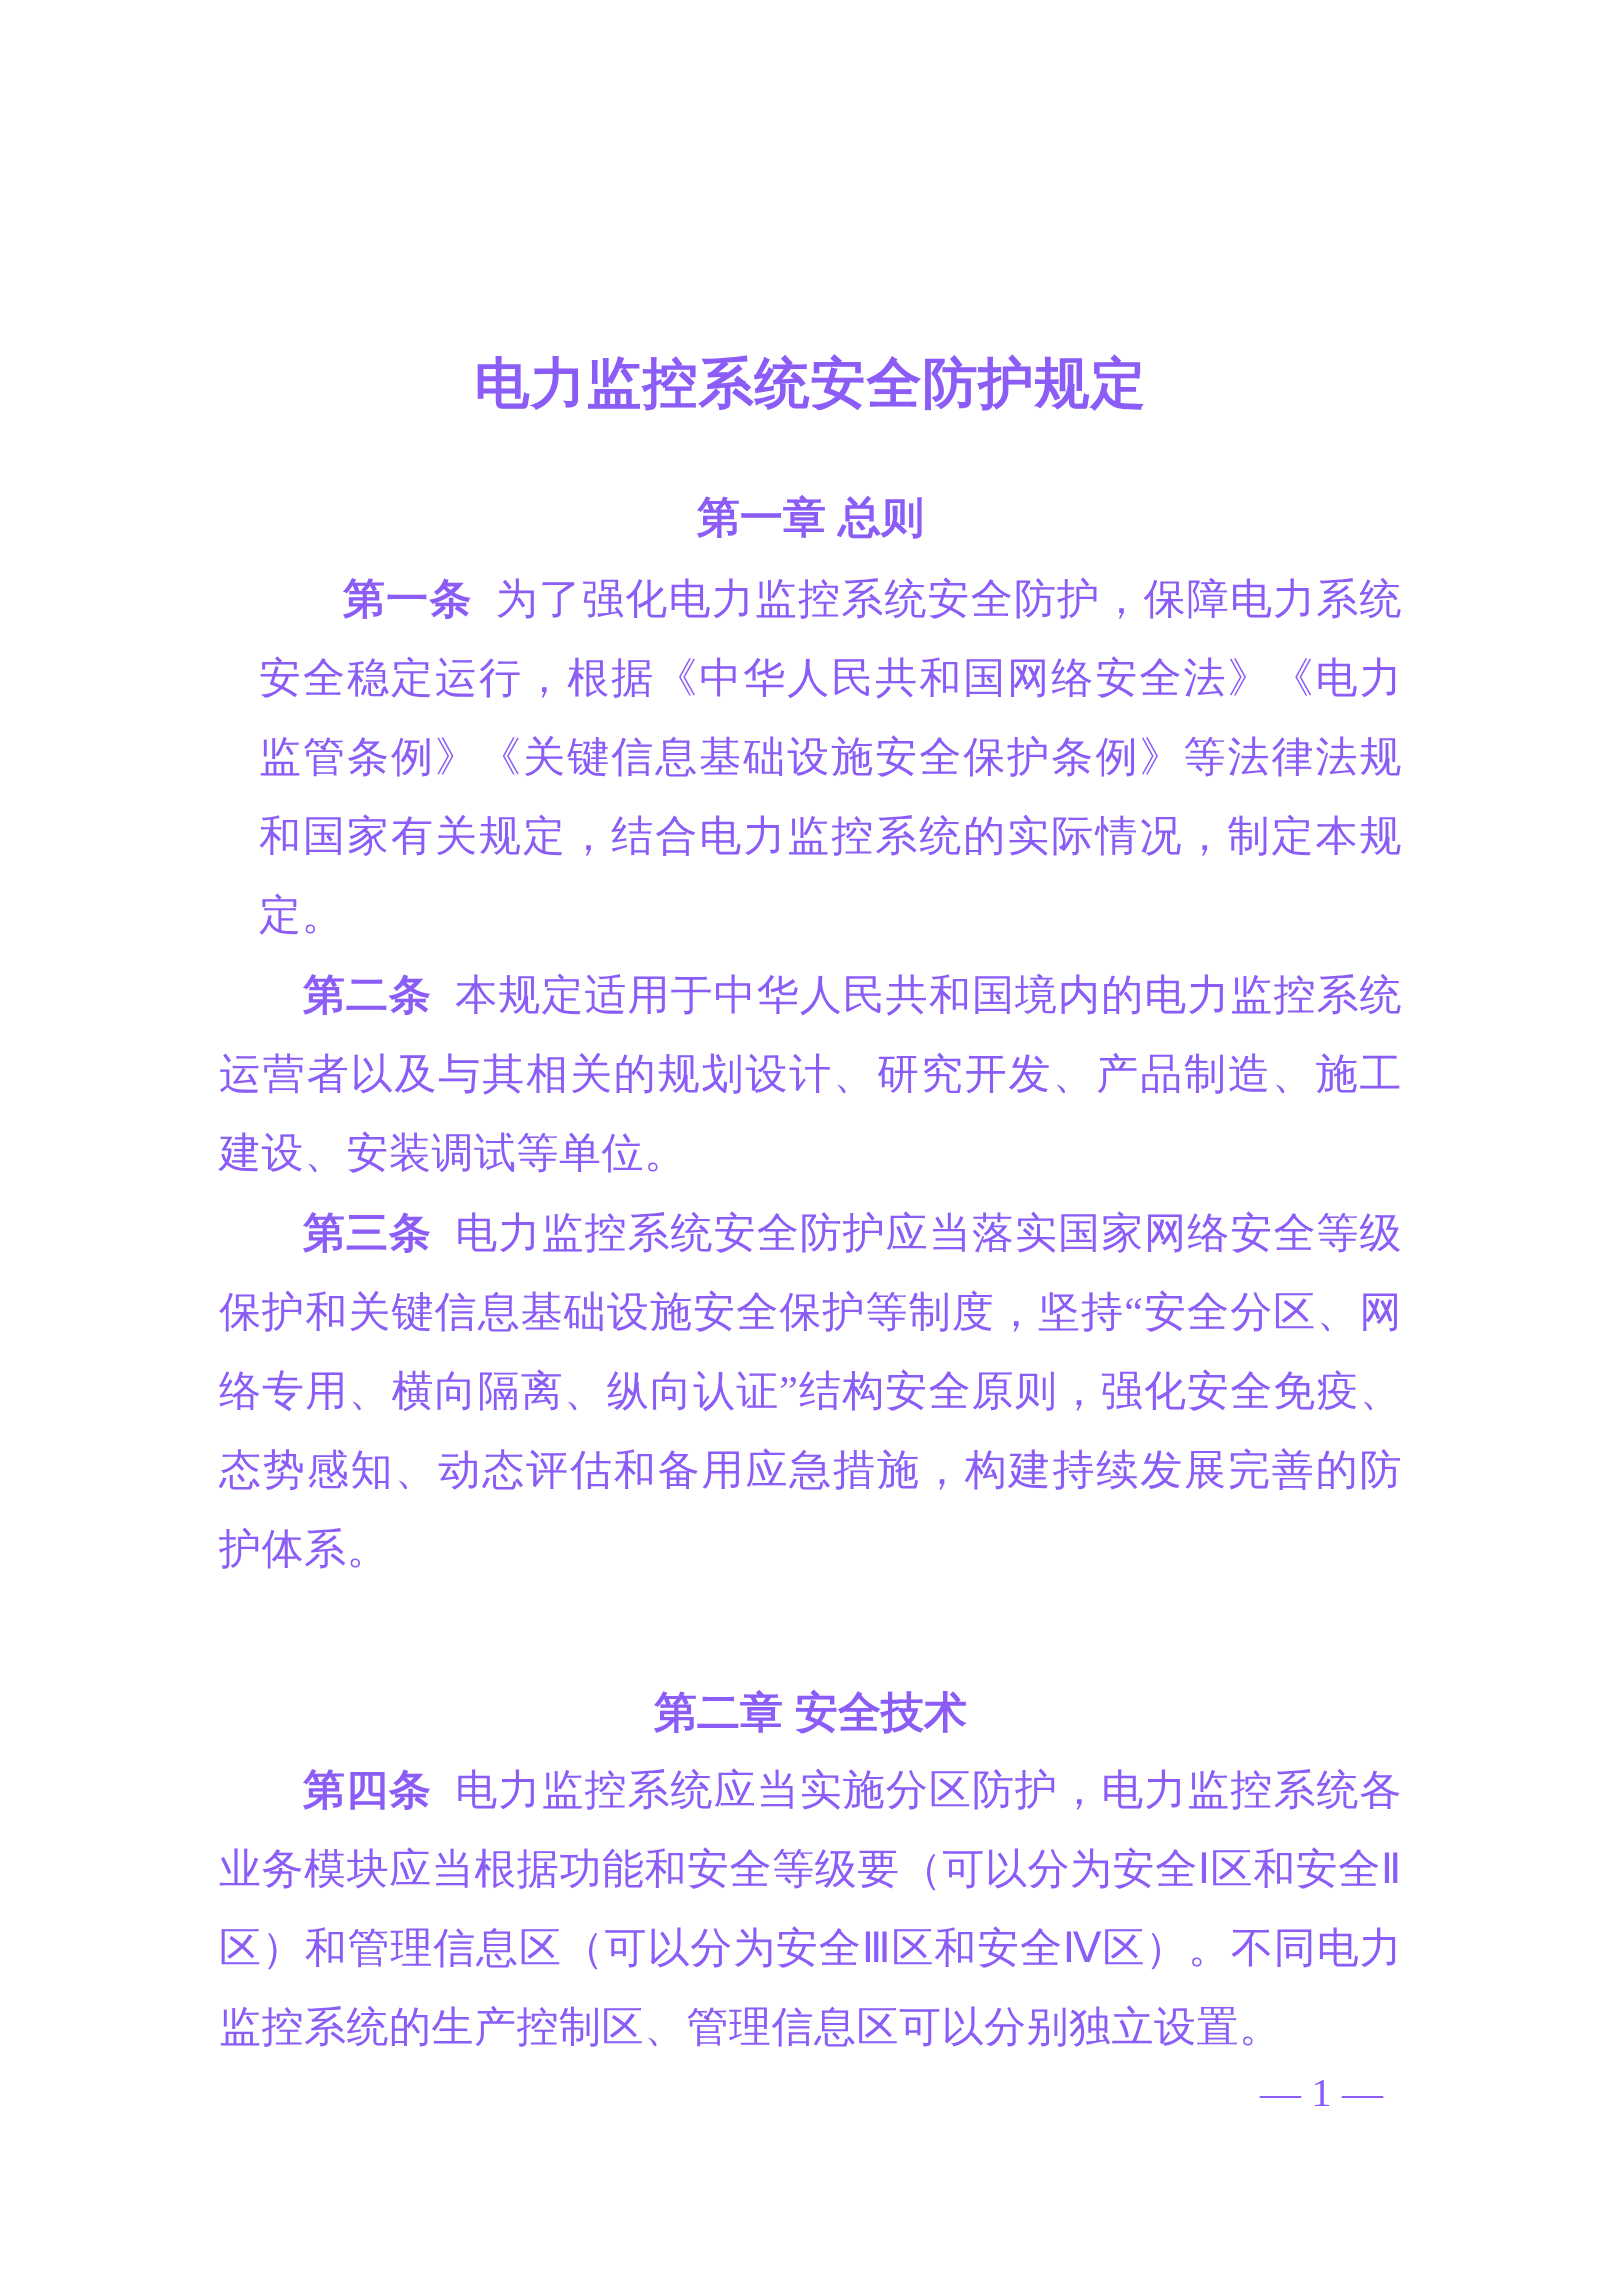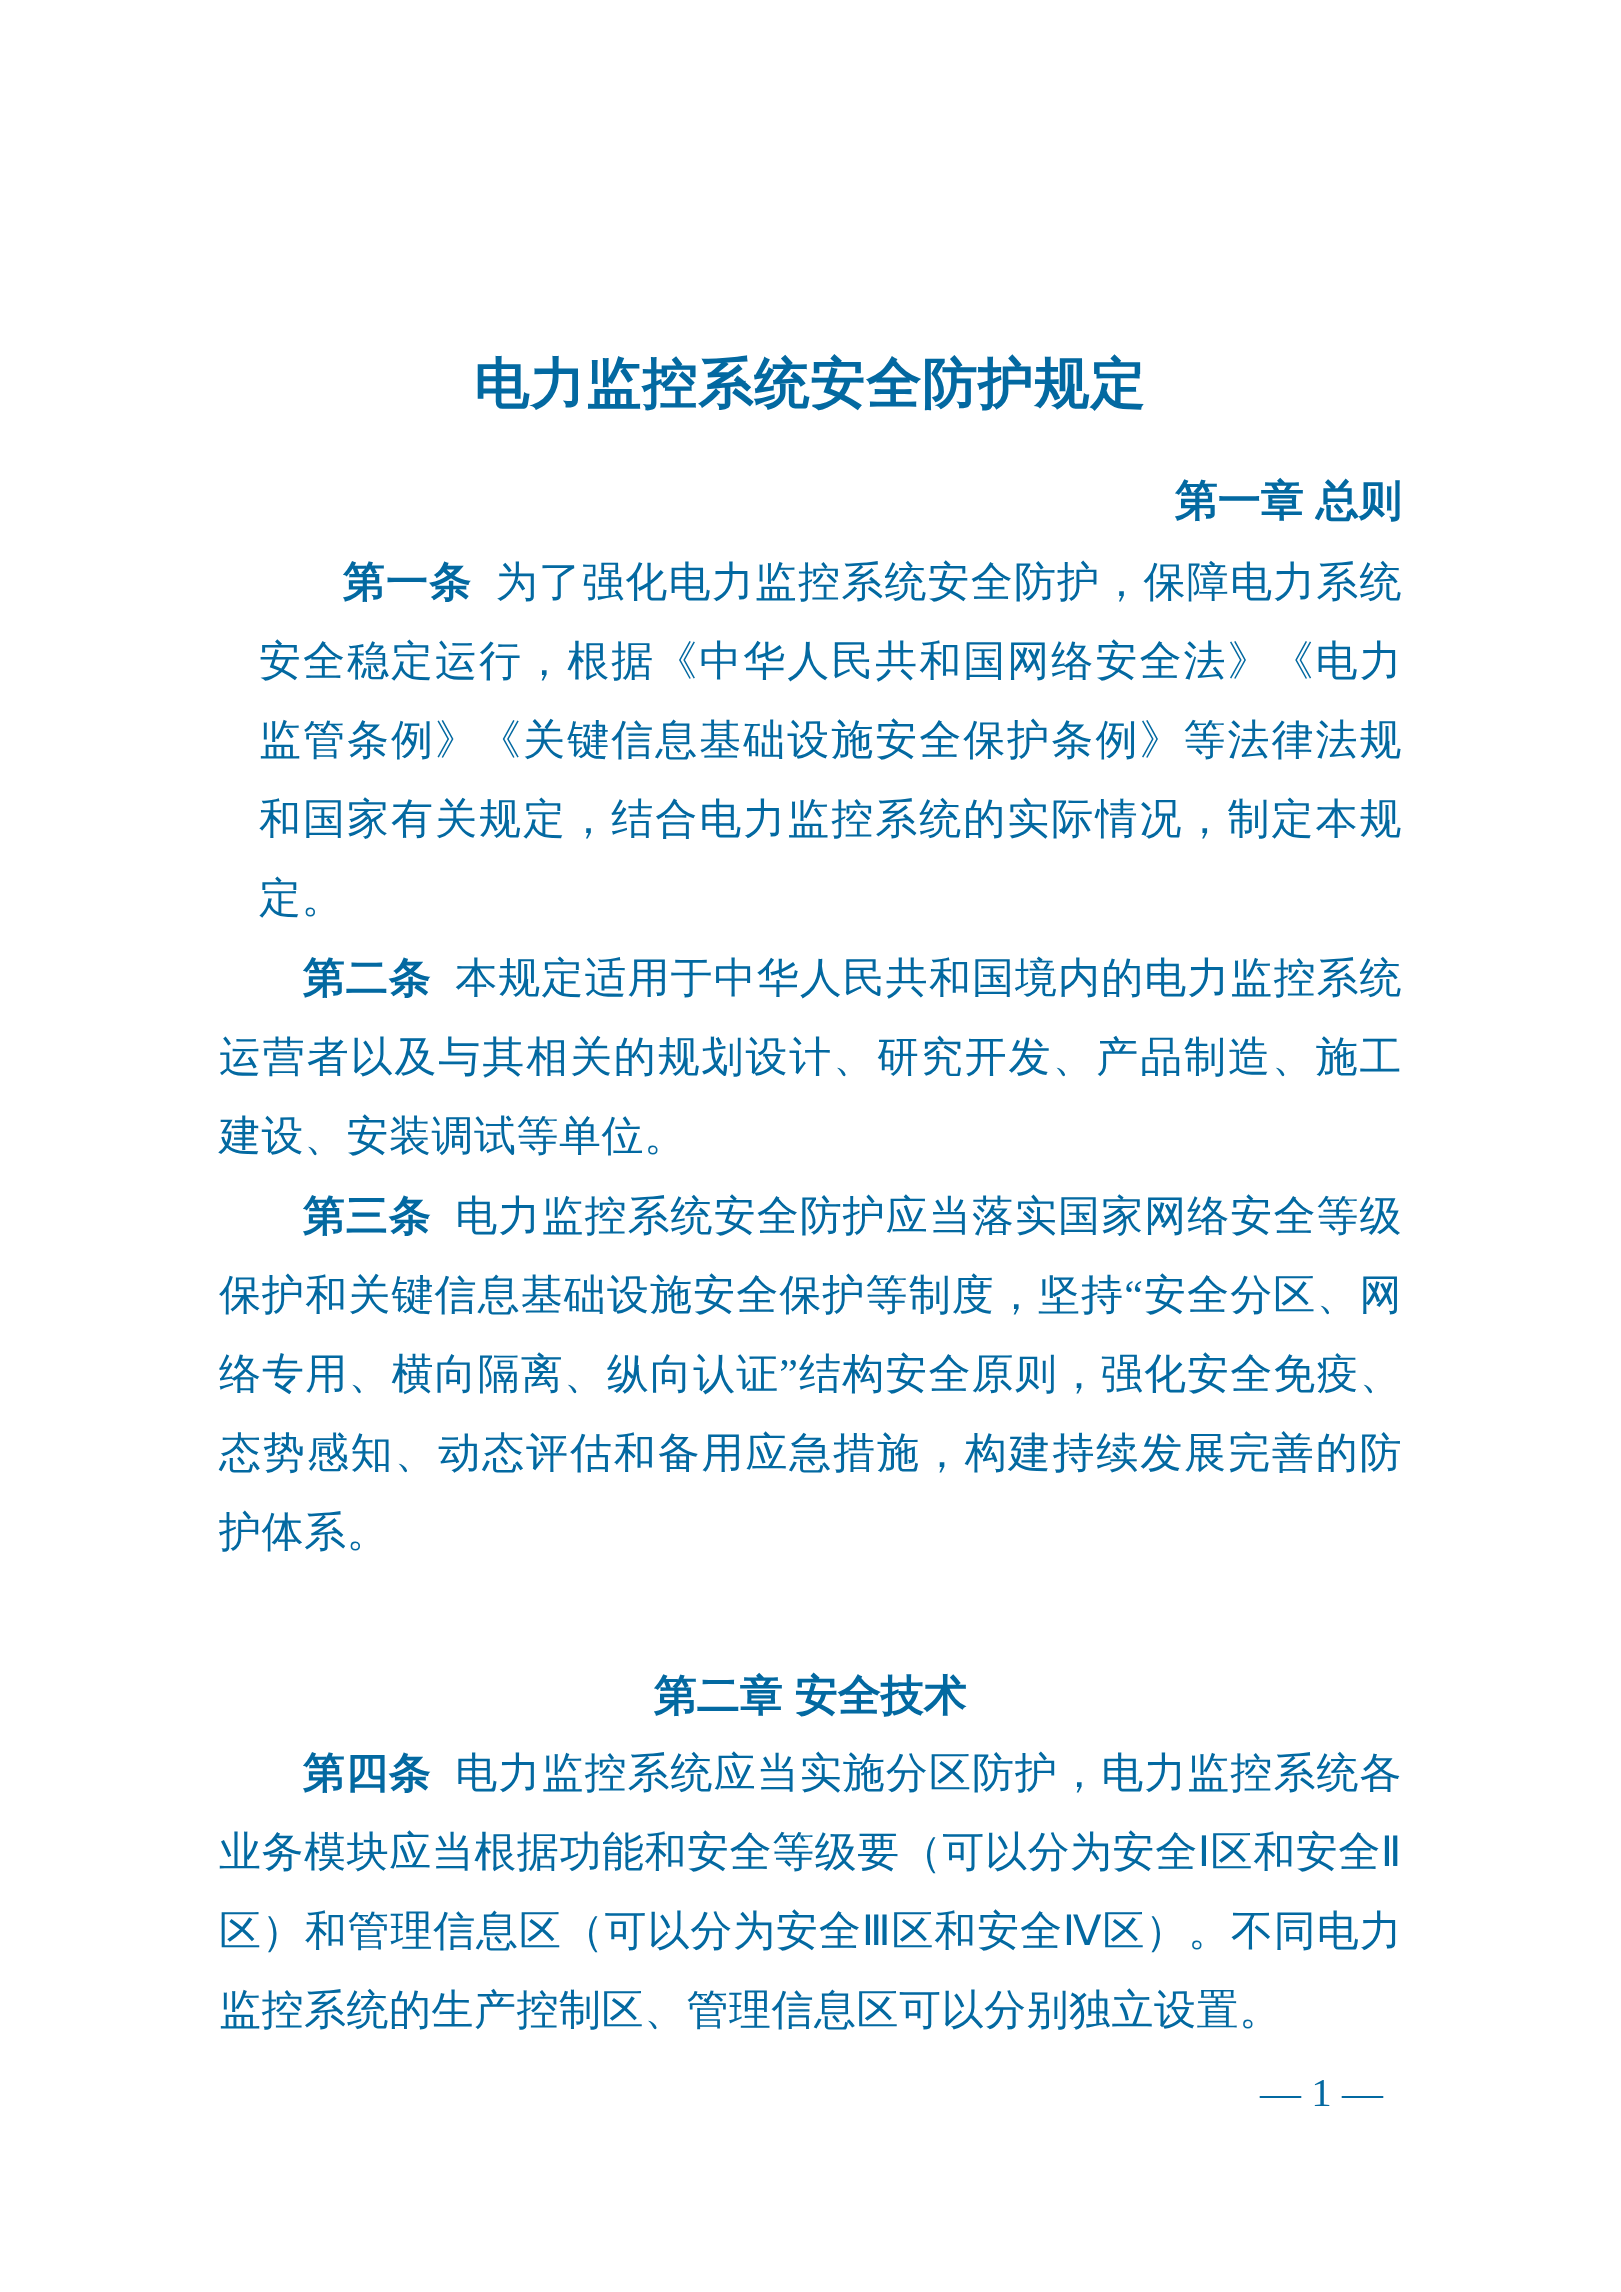--- a/index.html
+++ b/index.html
@@ -5,21 +5,21 @@
   html, body {
     margin: 0;
     padding: 0;
     background: #ffffff;
   }
   .page {
     position: relative;
     width: 1621px;
     height: 2293px;
     background: #ffffff;
-    color: #0369a1;
+    color: #8b5cf6;
     font-family: "Liberation Serif", serif;
     overflow: hidden;
   }
   .content {
     position: absolute;
     left: 219px;
     top: 0;
     width: 1183px;
   }
   .doc-title {
@@ -33,22 +33,21 @@
   }
   .chapter-heading {
     margin: 0;
     font-size: 43px;
     line-height: 47px;
     font-weight: bold;
     text-align: center;
     font-family: "Liberation Sans", sans-serif;
   }
   .chapter-heading.first {
-    margin-top: 63px;
-    text-align: right;
+    margin-top: 80px;
   }
   .chapter-heading.second {
     margin-top: 100px;
   }
   .article {
     margin: 0;
     font-size: 42px;
     line-height: 79px;
     text-align: justify;
     text-justify: inter-ideograph;

